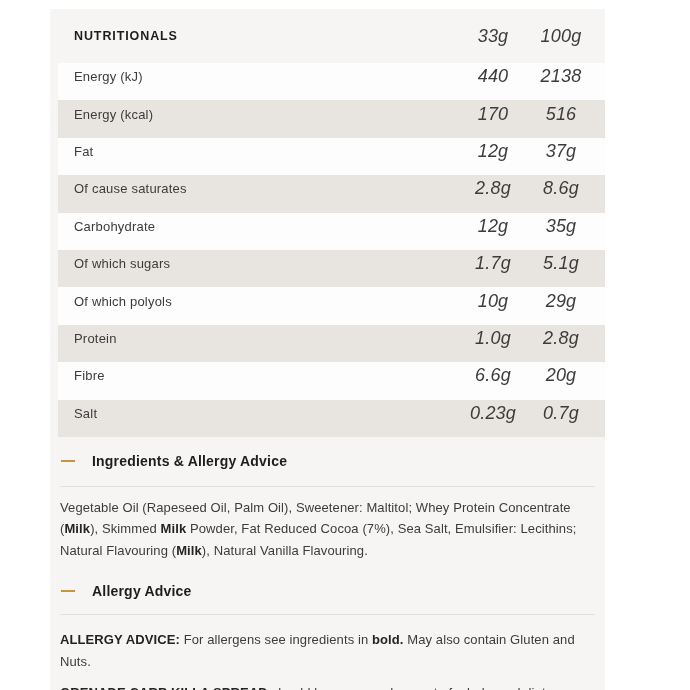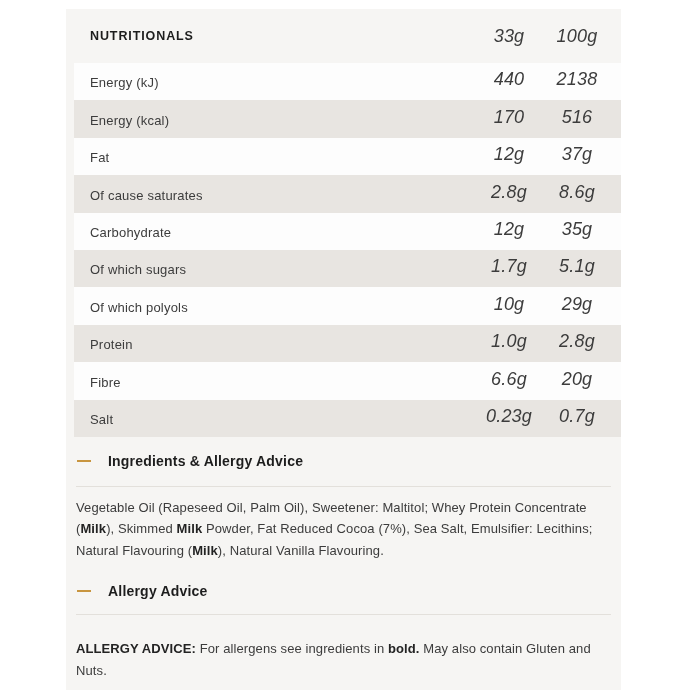--- a/index.html
+++ b/index.html
@@ -1,48 +1,48 @@
 <!DOCTYPE html>
 <html><head>
 <meta charset="utf-8">
 <style>
   * { margin:0; padding:0; box-sizing:border-box; }
   html,body { width:690px; height:690px; overflow:hidden; background:#ffffff;
     font-family:"Liberation Sans","DejaVu Sans",sans-serif; color:#3c3c3c; }
-  .panel { position:absolute; left:66px; top:9px; width:555px; height:681px;
+  .panel { position:absolute; left:50px; top:9px; width:555px; height:681px;
     background:#F6F5F3; }
 
   
   .table-header { display:flex; align-items:center; height:54px;
     padding:0 10px 0 24px; }
   .t-title { flex:1; font-weight:bold; font-size:12.5px; letter-spacing:.9px;
     color:#1d1d1d; }
   .cell { width:62px; text-align:center; font-size:18px; letter-spacing:.2px;font-style:italic; }
   .cell.c2 { width:68px; margin-left:3px; }
 
   
   .table { margin-left:8px; }
-  .row { display:flex; align-items:flex-end; height:37.4px;
+  .row { display:flex; align-items:center; height:37.4px;
     padding:0 10px 10px 16px; background:#FDFDFD; }
   .row:nth-child(even) { background:#E8E5E1; }
   .label { flex:1; font-size:13px; letter-spacing:.2px; color:#3c3c3c; }
 
   
   .accordion { padding:0 10px; }
   .acc-header { display:flex; align-items:center; gap:17px; height:48px;
     border-bottom:1px solid #E3E0DB; cursor:pointer; }
   .acc-item:first-child .acc-header { height:50px; }
   .dash { width:14px; height:2px; background:#C8953F; margin-left:1px;
     flex:0 0 auto; }
   .acc-title { font-weight:bold; font-size:14px; color:#1d1d1d;
     letter-spacing:.2px; }
   .para { margin:10px 0 6px; font-size:13px; line-height:21.5px;
     letter-spacing:.1px; color:#3c3c3c; }
   .para b { color:#232323; }
-  .acc-item:last-child .para.first { margin-top:23px; }
+  .acc-item:last-child .para.first { margin-top:14px; }
   .acc-item:last-child .para.second { margin-top:10px; }
 </style>
 </head>
 <body>
 
 <div class="page">
   <section class="panel">
 
     <div class="table-header">
       <span class="t-title">NUTRITIONALS</span>

